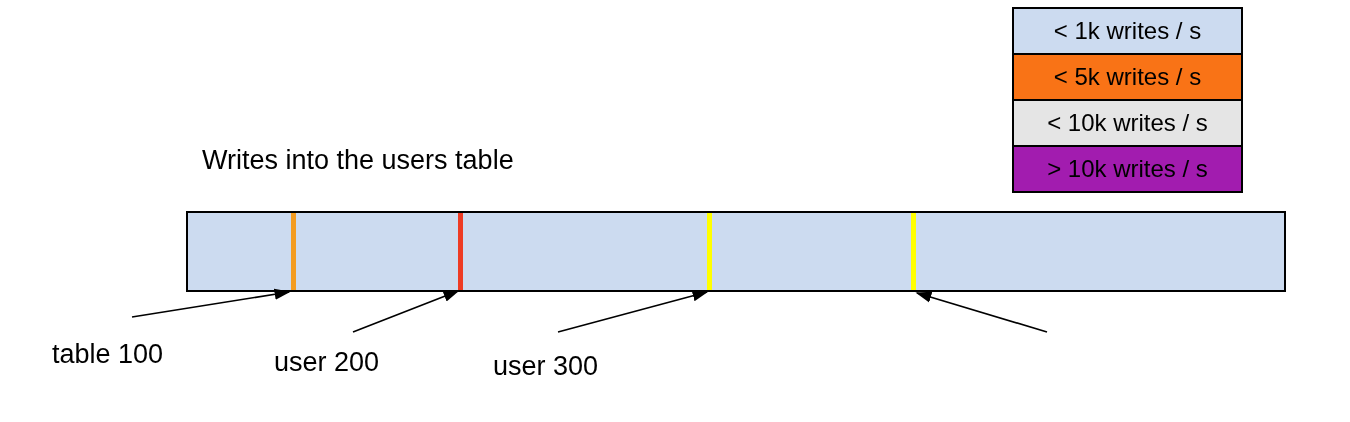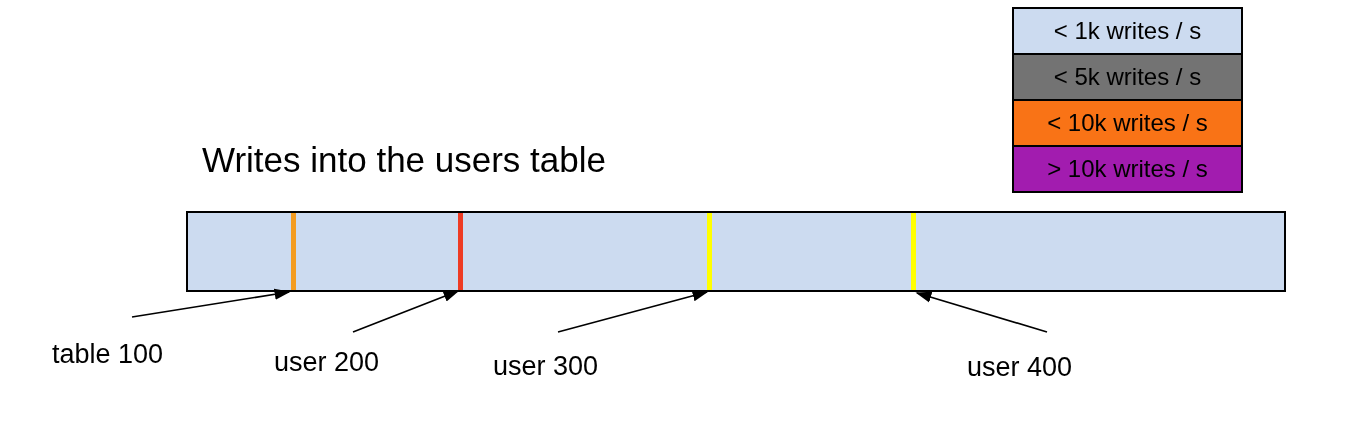--- a/index.html
+++ b/index.html
@@ -13,21 +13,21 @@
     width: 1350px;
     height: 422px;
     background: #ffffff;
     overflow: hidden;
     color: #000000;
   }
   .diagram-title {
     position: absolute;
     left: 202px;
     top: 144px;
-    font-size: 35px;
+    font-size: 27px;
     line-height: 32px;
     white-space: nowrap;
   }
   .legend {
     position: absolute;
     left: 1012px;
     top: 7px;
     width: 231px;
   }
   .legend-row {
@@ -76,24 +76,24 @@
 <body>
 
 <div class="canvas">
 
   <div class="diagram-title">Writes into the users table</div>
 
   <div class="legend">
     <div class="legend-row" style="background: rgb(204, 219, 240);">
       <span>&lt; 1k writes / s</span>
     </div>
-    <div class="legend-row" style="background: #737373;">
+    <div class="legend-row" style="background: #f97316;">
       <span>&lt; 5k writes / s</span>
     </div>
-    <div class="legend-row" style="background: #f97316;">
+    <div class="legend-row" style="background: #e5e5e5;">
       <span>&lt; 10k writes / s</span>
     </div>
     <div class="legend-row" style="background: #a21caf;">
       <span>&gt; 10k writes / s</span>
     </div>
   </div>
 
   <div class="users-bar" style="background: rgb(204, 219, 240);">
       <div class="marker-line" style="left: 103px; background: rgb(243, 156, 33);"></div>
       <div class="marker-line" style="left: 270px; background: rgb(238, 59, 36);"></div>
@@ -111,14 +111,13 @@
         <line x1="132" y1="317" x2="289" y2="292" stroke="#000000" stroke-width="1.6" marker-end="url(#arrowhead)"></line>
         <line x1="353" y1="332" x2="458" y2="291" stroke="#000000" stroke-width="1.6" marker-end="url(#arrowhead)"></line>
         <line x1="558" y1="332" x2="707" y2="292" stroke="#000000" stroke-width="1.6" marker-end="url(#arrowhead)"></line>
         <line x1="1047" y1="332" x2="917" y2="293" stroke="#000000" stroke-width="1.6" marker-end="url(#arrowhead)"></line>
       </g>
   </svg>
 
 <div class="marker-label" style="left: 52px; top: 339px;">table 100</div>
     <div class="marker-label" style="left: 274px; top: 347px;">user 200</div>
     <div class="marker-label" style="left: 493px; top: 351px;">user 300</div>
-    <div class="marker-label" style="left: 967px; top: 352px;">user 400</div>
   </div>
 
 </body></html>

